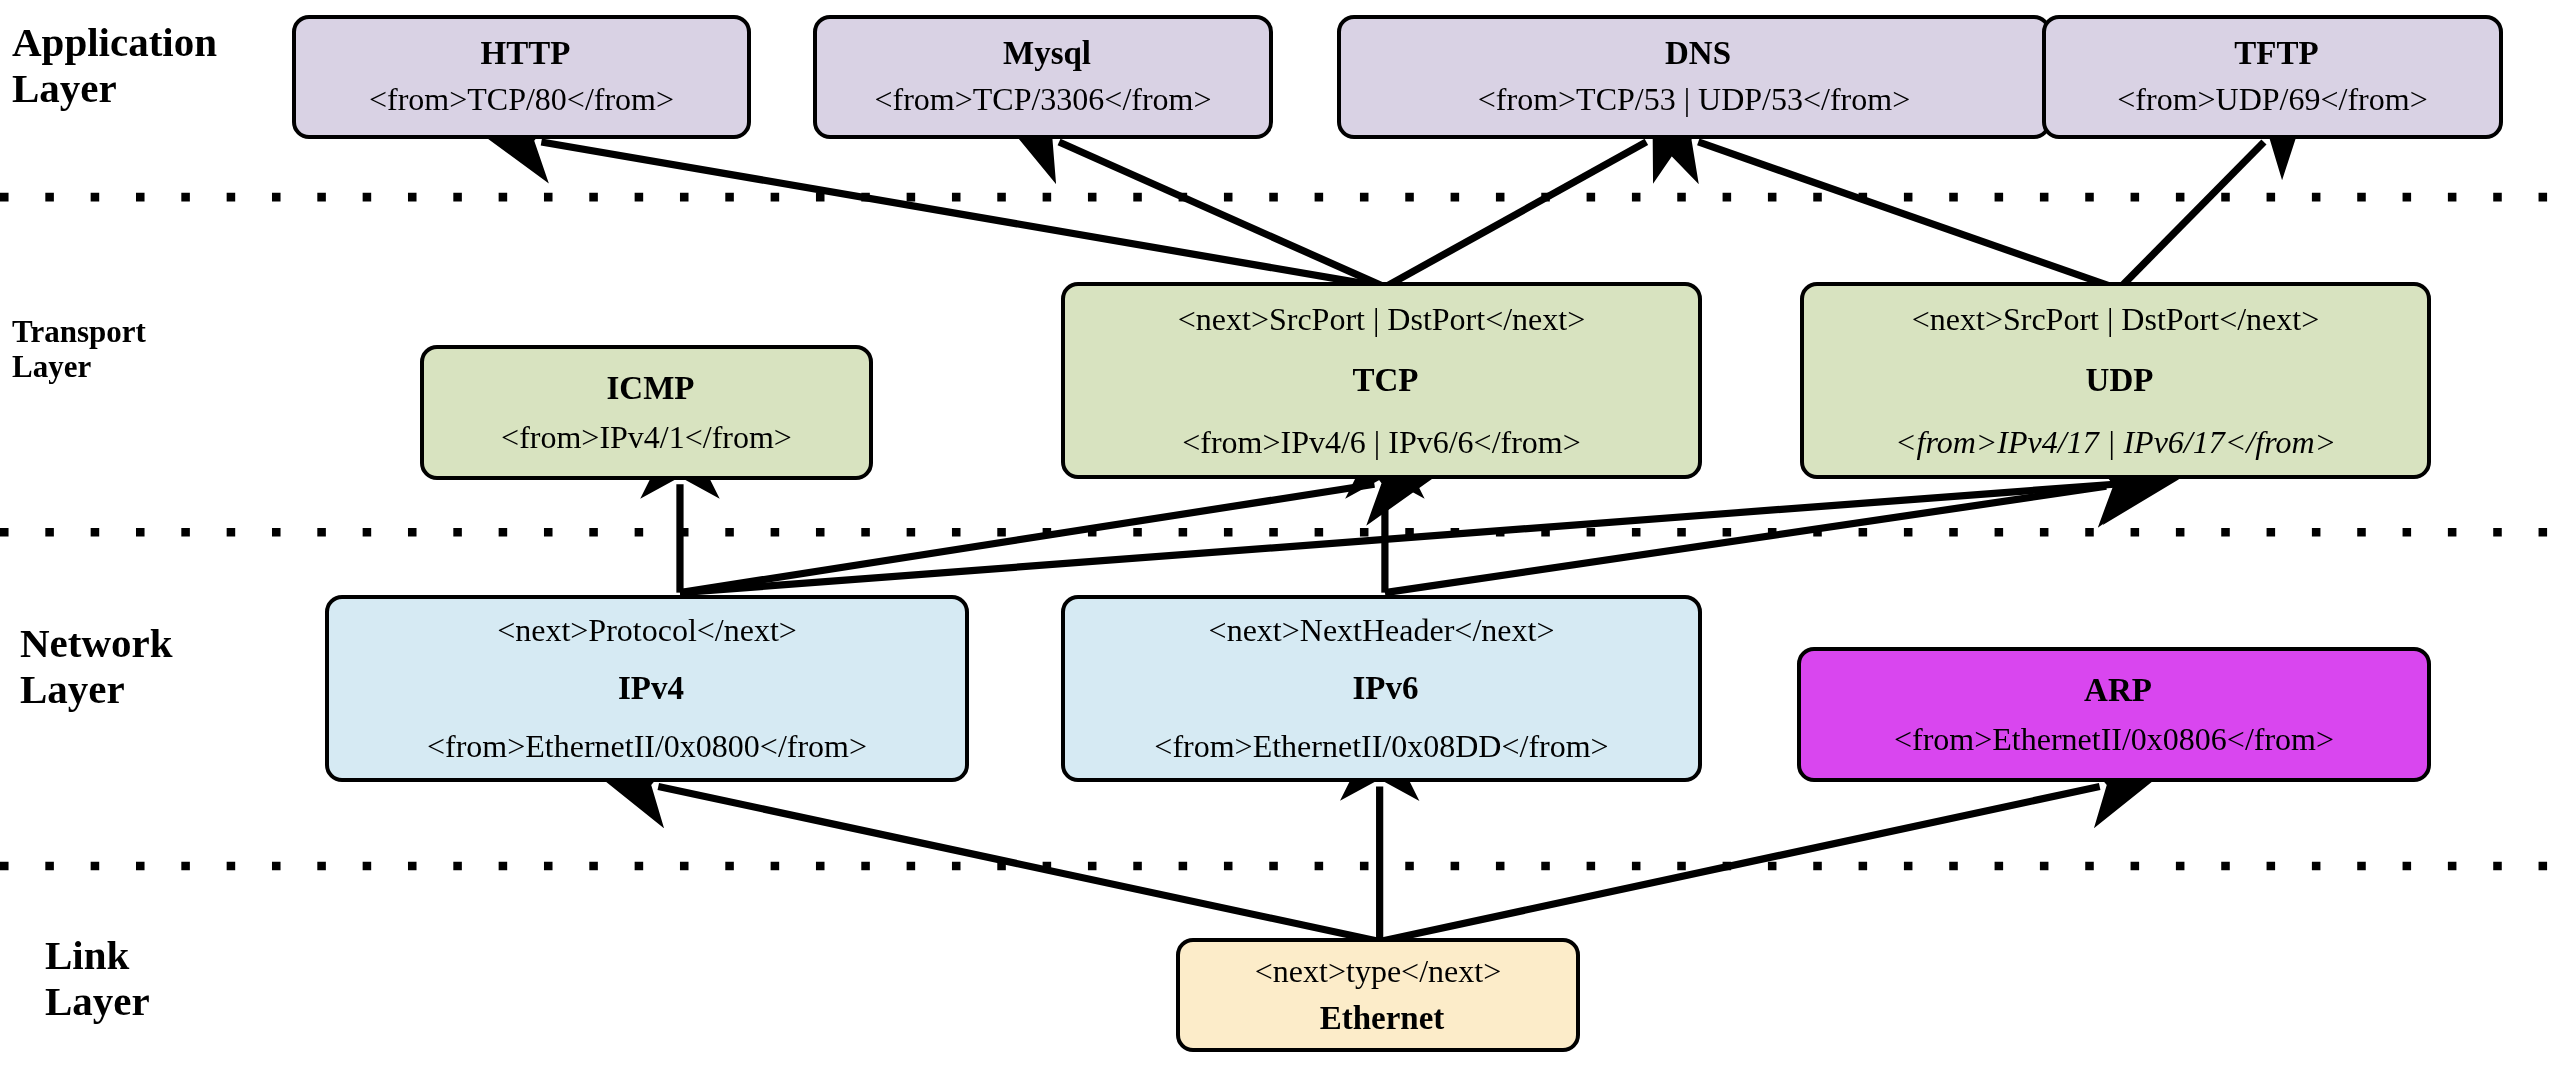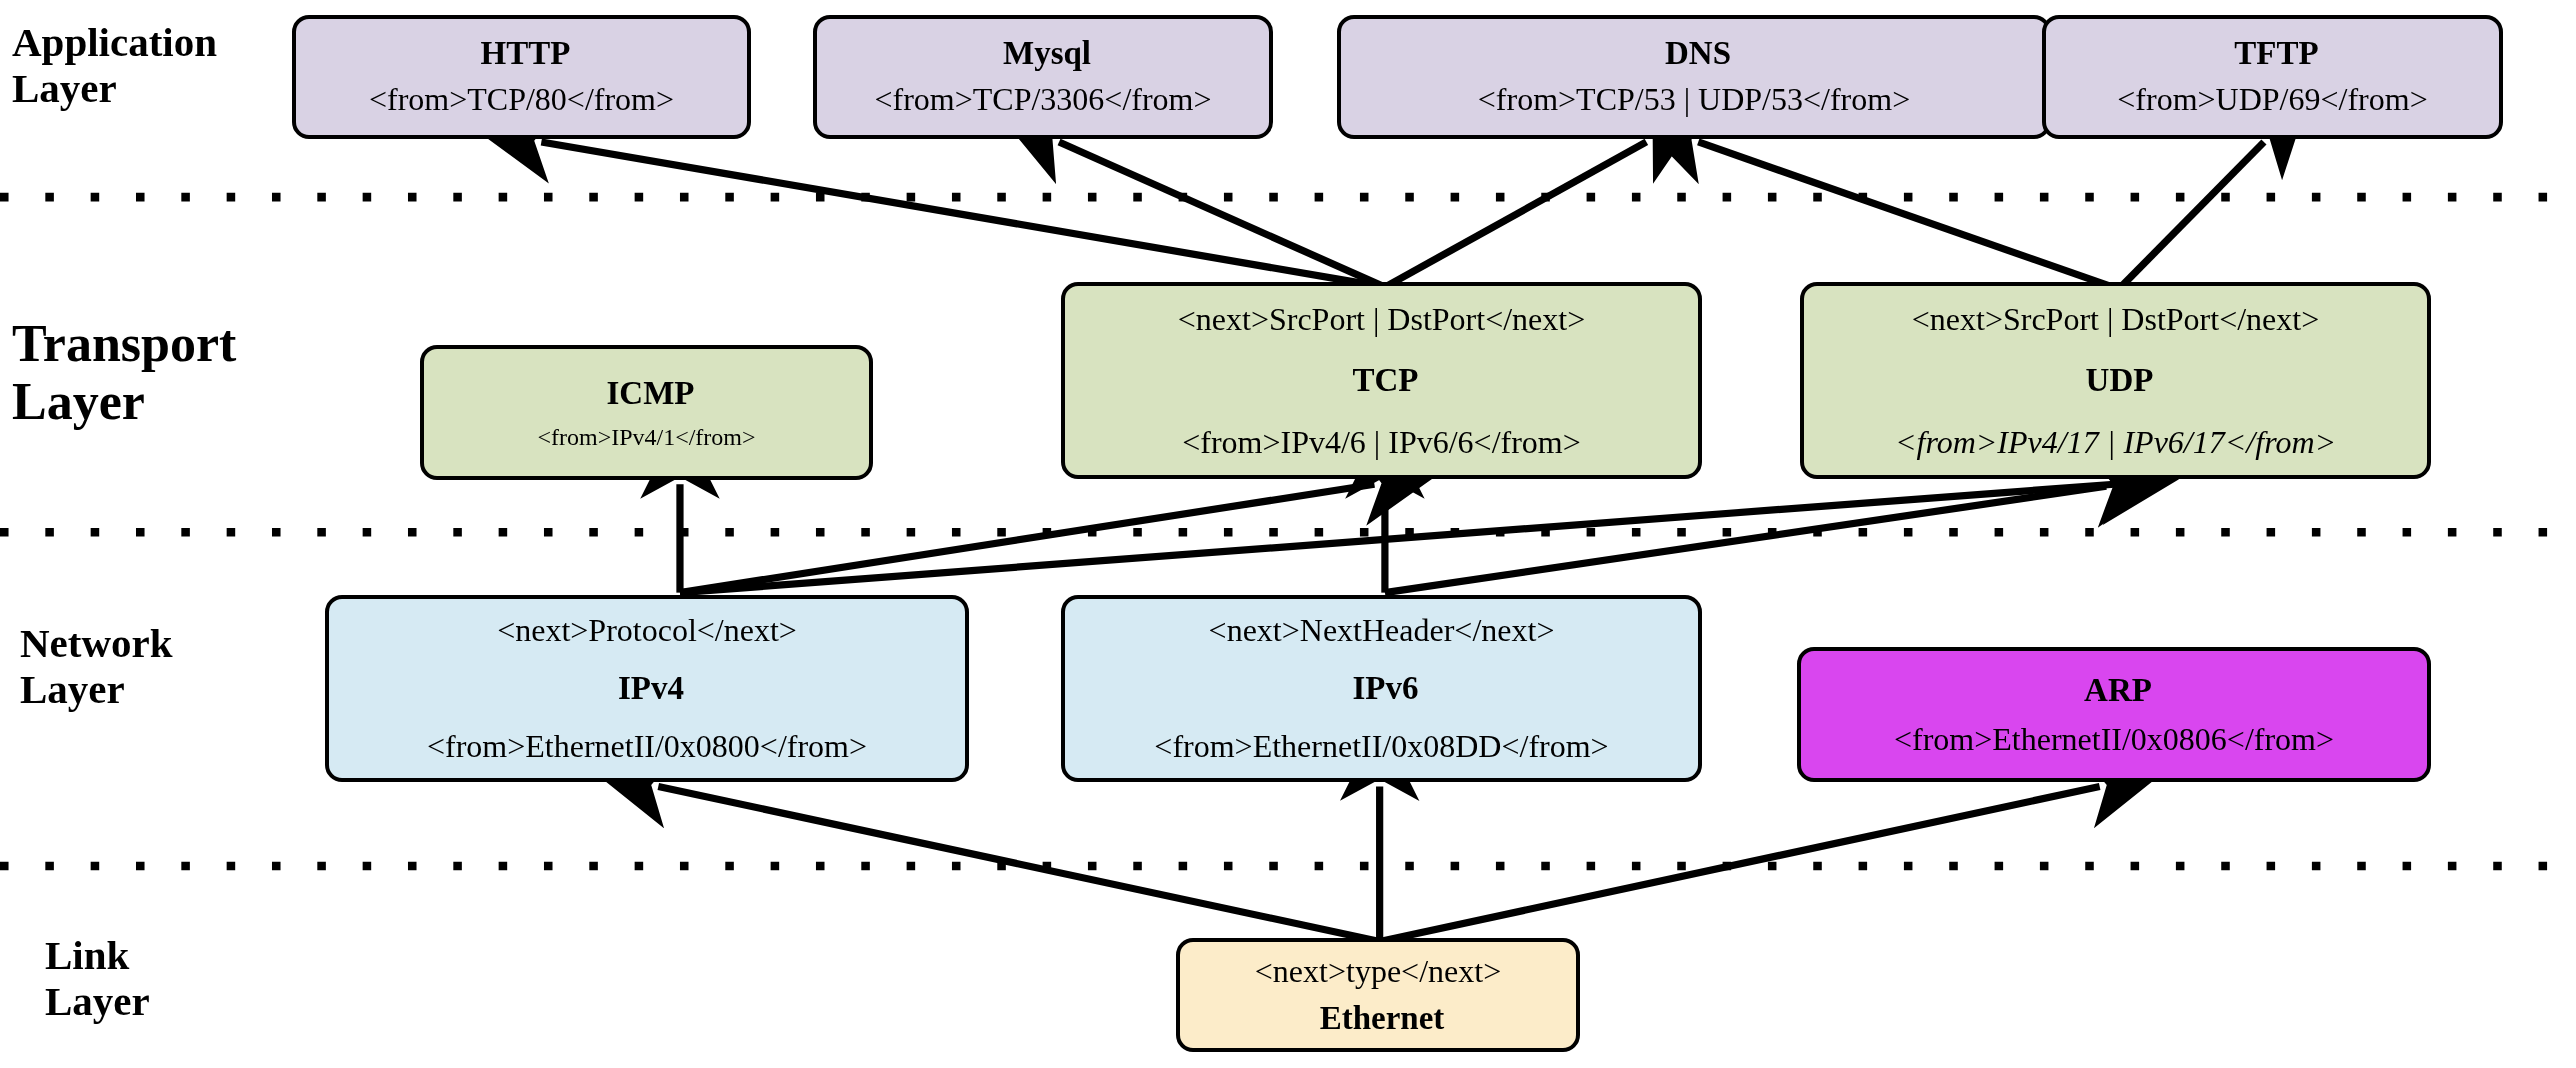--- a/index.html
+++ b/index.html
@@ -80,21 +80,21 @@
     <g>
       <line x1="2100" y1="1433" x2="2100" y2="1197" stroke="#000" stroke-width="11" marker-end="url(#ah)"></line>
     </g>
     <g>
       <line x1="2100" y1="1433" x2="3196" y2="1197" stroke="#000" stroke-width="11" marker-end="url(#ah)"></line>
     </g>
   </svg>
 
   <div class="layer-label" style="left:12px;top:20px;font-size:41px;">Application
 Layer</div>
-  <div class="layer-label" style="left:12px;top:315px;font-size:52px;">Transport
+  <div class="layer-label" style="left:12px;top:315px;font-size:31px;">Transport
 Layer</div>
   <div class="layer-label" style="left:20px;top:621px;font-size:41px;">Network
 Layer</div>
   <div class="layer-label" style="left:45px;top:933px;font-size:41px;">Link
 Layer</div>
 
   <div class="nodebox" style="left:292px;top:14.5px;width:459px;height:124px;background:#d9d2e4;">
     <span class="ln title" style="font-size:33px;">HTTP</span>
     <span class="ln tag" style="font-size:32px;margin-top:9.2px;">&lt;from&gt;TCP/80&lt;/from&gt;</span>
   </div>
@@ -109,21 +109,21 @@
     <span class="ln tag" style="font-size:32px;margin-top:9.2px;">&lt;from&gt;TCP/53 | UDP/53&lt;/from&gt;</span>
   </div>
 
   <div class="nodebox" style="left:2042px;top:14.5px;width:461px;height:124px;background:#d9d2e4;">
     <span class="ln title" style="font-size:33px;">TFTP</span>
     <span class="ln tag" style="font-size:32px;margin-top:9.2px;">&lt;from&gt;UDP/69&lt;/from&gt;</span>
   </div>
 
   <div class="nodebox" style="left:420px;top:345px;width:453px;height:135px;background:#d8e3c0;">
     <span class="ln title" style="font-size:33px;">ICMP</span>
-    <span class="ln tag" style="font-size:24px;margin-top:12px;">&lt;from&gt;IPv4/1&lt;/from&gt;</span>
+    <span class="ln tag" style="font-size:32px;margin-top:12px;">&lt;from&gt;IPv4/1&lt;/from&gt;</span>
   </div>
 
   <div class="nodebox" style="left:1061px;top:282px;width:641px;height:197px;background:#d8e3c0;
               justify-content:space-between;padding:14.5px 0 14.5px 0;">
     <span class="ln tag" style="font-size:32px;">&lt;next&gt;SrcPort | DstPort&lt;/next&gt;</span>
     <span class="ln title" style="font-size:33px;">TCP</span>
     <span class="ln tag" style="font-size:32px;">&lt;from&gt;IPv4/6 | IPv6/6&lt;/from&gt;</span>
   </div>
 
   <div class="nodebox" style="left:1800px;top:282px;width:631px;height:197px;background:#d8e3c0;

